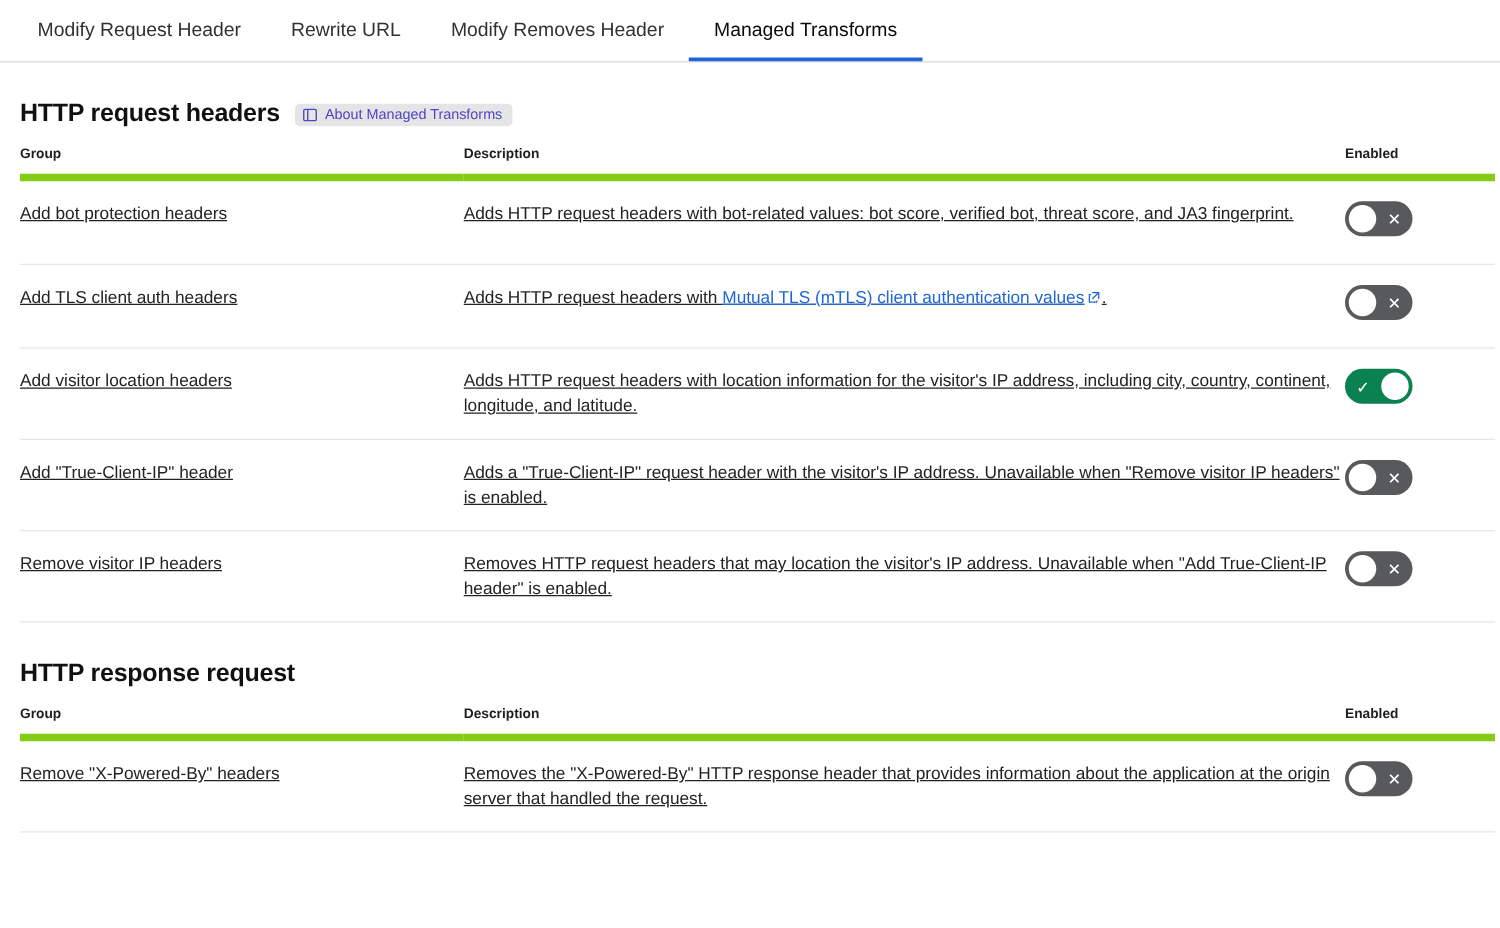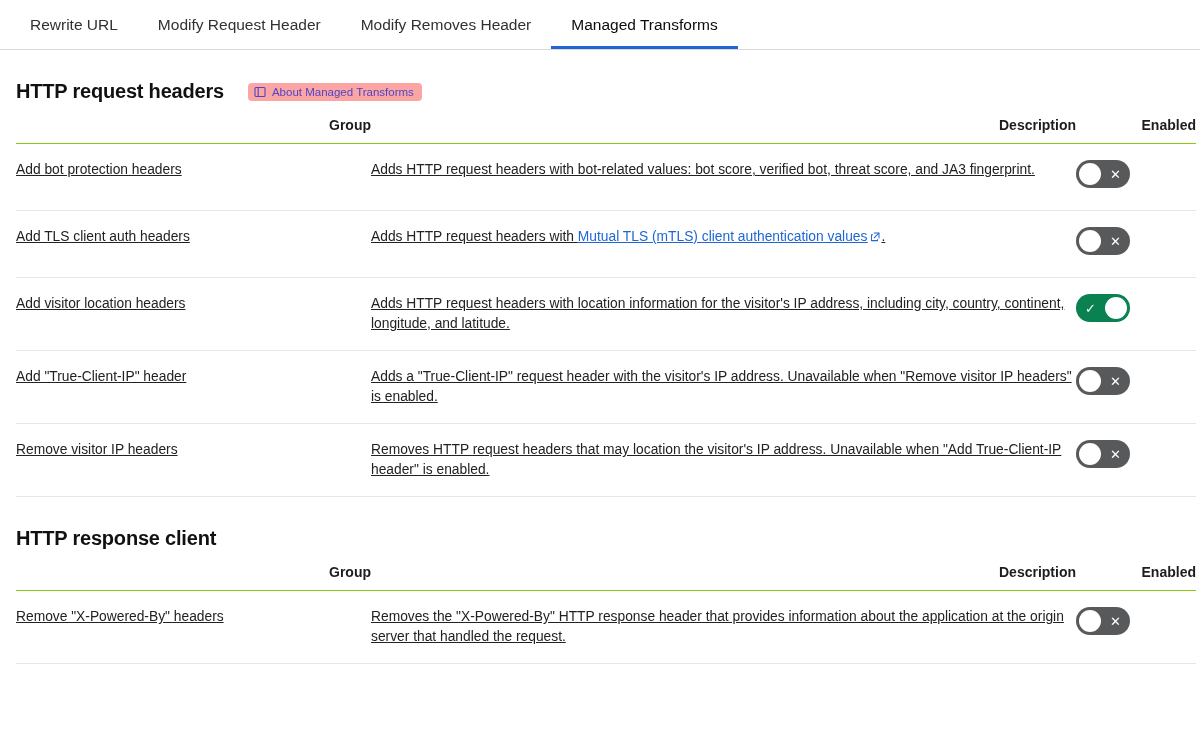--- a/index.html
+++ b/index.html
@@ -33,35 +33,35 @@
   .tab.active {
     color: #0b0b0b;
     border-bottom-color: #1f66d4;
   }
 
   
   .section { padding: 0 16px; }
   .section-head {
     display: flex;
     align-items: center;
-    gap: 24px;
+    gap: 12px;
     margin-top: 30px;
     margin-bottom: 10px;
   }
   .section-title {
     font-size: 20px;
     font-weight: bold;
     color: #111;
     letter-spacing: -0.2px;
   }
   .about-pill {
     display: inline-flex;
     align-items: center;
     gap: 6px;
-    background: #fca5a5;
+    background: #e5e5e5;
     color: #4e45c4;
     border-radius: 4px;
     font-size: 11.5px;
     padding: 3px 8px 3px 6px;
     cursor: pointer;
     white-space: nowrap;
   }
   .about-pill .bookicon {
     width: 12px; height: 12px;
     display: inline-block;
@@ -69,26 +69,26 @@
   }
   .about-pill .bookicon svg { display:block; }
 
   
   table.mt {
     width: 100%;
     border-collapse: collapse;
     table-layout: fixed;
   }
   table.mt thead th {
-    text-align: right;
-    font-size: 14px;
+    text-align: left;
+    font-size: 11px;
     font-weight: bold;
     color: #1d1d1d;
     padding: 4px 0 10px 0;
-    border-bottom: 1px solid #84cc16;
+    border-bottom: 6px solid #84cc16;
   }
   table.mt tbody td {
     font-size: 13.8px;
     color: #222;
     padding: 16px 0;
     border-bottom: 1px solid #e6e6e6;
     vertical-align: top;
     line-height: 1.45;
     text-decoration: underline;
   }
@@ -139,22 +139,22 @@
   .toggle.on { background: #0a8150; }
   .toggle.on .knob { left: auto; right: 3px; }
   .toggle.on .mark { right: auto; left: 9px; }
 
   .bottom-fade { height: 8px; }
 </style>
 </head>
 <body>
 
 <div class="tabbar">
+  <div class="tab">Modify Request Header</div>
   <div class="tab">Rewrite URL</div>
-  <div class="tab">Modify Request Header</div>
   <div class="tab">Modify Removes Header</div>
   <div class="tab active">Managed Transforms</div>
 </div>
 
 <div class="section">
   <div class="section-head">
     <div class="section-title">HTTP request headers</div>
     <div class="about-pill">
       <span class="bookicon">
         <svg width="12" height="12" viewBox="0 0 12 12" aria-hidden="true">
@@ -239,21 +239,21 @@
             <span class="mark">✕</span>
           </span>
         </td>
       </tr>
     </tbody>
   </table>
 </div>
 
 <div class="section">
   <div class="section-head">
-    <div class="section-title">HTTP response client</div>
+    <div class="section-title">HTTP response request</div>
   </div>
 
   <table class="mt">
     <colgroup>
         <col class="c-group">
         <col class="c-desc">
         <col class="c-en">
       </colgroup>
     <thead>
       <tr>

